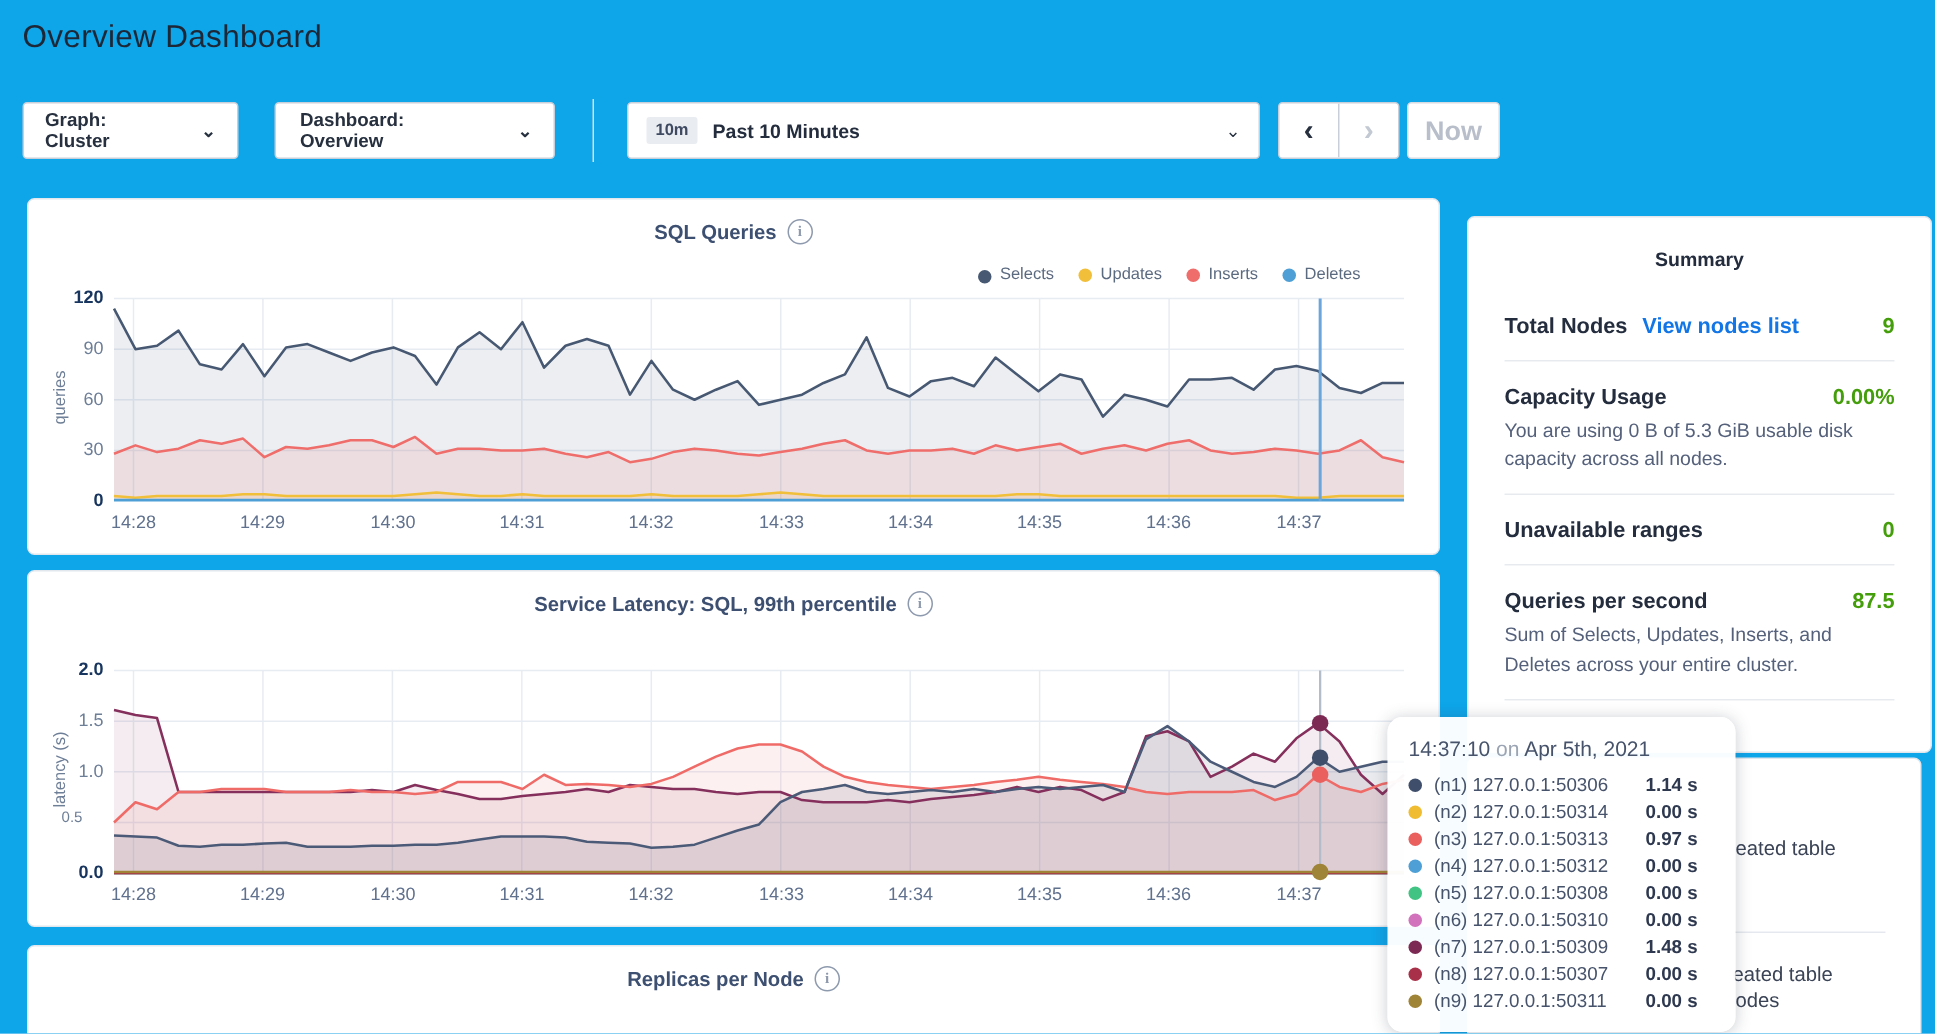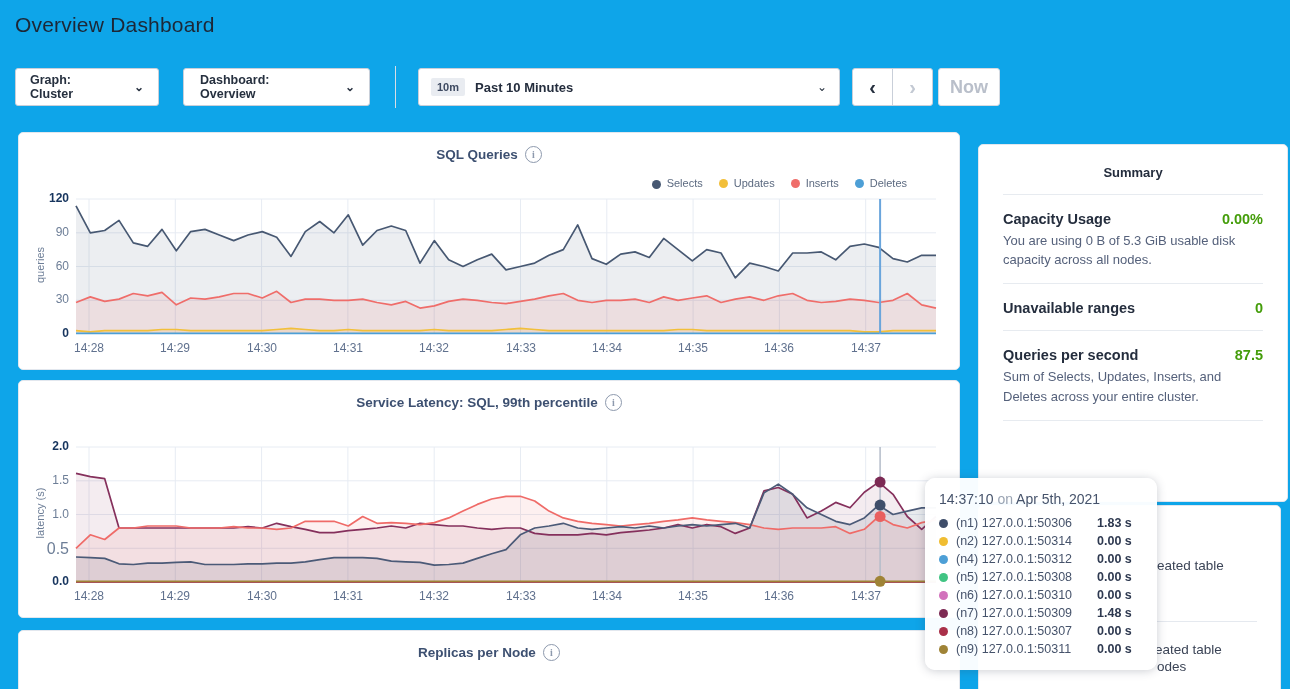--- a/index.html
+++ b/index.html
@@ -177,21 +177,21 @@
         <polyline points="0.0,26.3 14.3,29.7 28.7,31.7 43.0,81.0 57.3,81.0 71.7,81.0 86.0,81.0 100.3,81.0 114.7,81.0 129.0,81.0 143.3,81.0 157.7,81.0 172.0,79.7 186.3,81.0 200.7,76.3 215.0,79.7 229.3,82.3 243.7,85.7 258.0,85.7 272.3,83.7 286.7,82.3 301.0,81.0 315.3,79.0 329.7,81.0 344.0,76.3 358.3,77.6 372.7,79.0 387.0,79.0 401.3,81.0 415.7,82.3 430.0,81.0 444.3,81.0 458.7,86.4 473.0,87.8 487.3,87.8 501.7,87.8 516.0,86.4 530.3,87.8 544.7,85.7 559.0,84.4 573.3,83.0 587.7,81.0 602.0,77.6 616.3,81.0 630.7,77.6 645.0,79.7 659.3,86.4 673.7,81.0 688.0,43.9 702.3,40.5 716.7,47.3 731.0,70.9 745.3,64.1 759.7,55.4 774.0,60.8 788.3,45.2 802.7,35.1 817.0,47.3 831.3,69.5 845.7,82.3 860.0,69.5" fill="none" stroke="#85305c" stroke-width="1.7" stroke-linejoin="round"></polyline>
         <polyline points="0.0,101.3 14.3,87.8 28.7,92.5 43.0,81.0 57.3,81.0 71.7,79.0 86.0,79.0 100.3,79.0 114.7,81.0 129.0,81.0 143.3,81.0 157.7,79.7 172.0,81.0 186.3,81.0 200.7,82.3 215.0,81.0 229.3,74.3 243.7,74.3 258.0,74.3 272.3,79.0 286.7,69.5 301.0,76.3 315.3,75.6 329.7,76.3 344.0,77.6 358.3,75.6 372.7,70.9 387.0,64.1 401.3,57.4 415.7,52.0 430.0,49.3 444.3,49.3 458.7,54.0 473.0,64.1 487.3,70.9 501.7,74.3 516.0,76.3 530.3,77.6 544.7,79.0 559.0,77.6 573.3,76.3 587.7,74.3 602.0,72.9 616.3,70.9 630.7,72.9 645.0,74.3 659.3,75.6 673.7,77.6 688.0,81.0 702.3,82.3 716.7,81.0 731.0,81.0 745.3,81.0 759.7,79.7 774.0,86.4 788.3,82.3 802.7,69.5 817.0,77.6 831.3,81.0 845.7,75.6 860.0,72.9" fill="none" stroke="#ef6b68" stroke-width="1.7" stroke-linejoin="round"></polyline>
         <polyline points="0.0,110.0 14.3,110.7 28.7,111.4 43.0,116.8 57.3,117.5 71.7,116.1 86.0,116.1 100.3,115.4 114.7,114.8 129.0,117.5 143.3,117.5 157.7,117.5 172.0,116.8 186.3,116.8 200.7,116.1 215.0,116.1 229.3,114.8 243.7,112.7 258.0,110.7 272.3,110.7 286.7,110.7 301.0,111.4 315.3,114.1 329.7,114.8 344.0,115.4 358.3,118.1 372.7,117.5 387.0,116.1 401.3,111.4 415.7,106.7 430.0,102.6 444.3,87.8 458.7,81.0 473.0,79.0 487.3,76.3 501.7,81.0 516.0,82.3 530.3,81.0 544.7,79.7 559.0,81.0 573.3,79.0 587.7,81.0 602.0,79.0 616.3,77.6 630.7,79.0 645.0,77.6 659.3,76.3 673.7,81.0 688.0,45.9 702.3,37.1 716.7,47.3 731.0,60.8 745.3,67.5 759.7,74.3 774.0,77.6 788.3,70.9 802.7,58.1 817.0,67.5 831.3,64.1 845.7,60.8 860.0,60.8" fill="none" stroke="#4b5a77" stroke-width="1.7" stroke-linejoin="round"></polyline>
         <line x1="804.1" y1="0" x2="804.1" y2="135" stroke="#b4bcc9" stroke-width="1.5"></line>
         <circle cx="804.1" cy="134.3" r="5.5" fill="#9f8336"></circle>
         <circle cx="804.1" cy="69.5" r="5.5" fill="#e9605f"></circle>
         <circle cx="804.1" cy="58.1" r="5.5" fill="#3f4e6a"></circle>
         <circle cx="804.1" cy="35.1" r="5.5" fill="#7c2a54"></circle>
       </svg>
       <div style="position:absolute;left:8px;top:193px;width:42px;text-align:right;font-size:12px;font-weight:700;color:#17355e;">0.0</div>
-      <div style="position:absolute;left:8px;top:159px;width:42px;text-align:right;font-size:16px;color:#6d7e97;">0.5</div>
+      <div style="position:absolute;left:8px;top:159px;width:42px;text-align:center;font-size:10px;color:#6d7e97;">0.5</div>
       <div style="position:absolute;left:8px;top:126px;width:42px;text-align:right;font-size:12px;color:#6d7e97;">1.0</div>
       <div style="position:absolute;left:8px;top:92px;width:42px;text-align:right;font-size:12px;color:#6d7e97;">1.5</div>
       <div style="position:absolute;left:8px;top:58px;width:42px;text-align:right;font-size:12px;font-weight:700;color:#17355e;">2.0</div>
       <div style="position:absolute;left:44px;top:208px;width:52px;text-align:center;font-size:12px;color:#60718e;">14:28</div>
       <div style="position:absolute;left:130px;top:208px;width:52px;text-align:center;font-size:12px;color:#60718e;">14:29</div>
       <div style="position:absolute;left:217px;top:208px;width:52px;text-align:center;font-size:12px;color:#60718e;">14:30</div>
       <div style="position:absolute;left:303px;top:208px;width:52px;text-align:center;font-size:12px;color:#60718e;">14:31</div>
       <div style="position:absolute;left:389px;top:208px;width:52px;text-align:center;font-size:12px;color:#60718e;">14:32</div>
       <div style="position:absolute;left:476px;top:208px;width:52px;text-align:center;font-size:12px;color:#60718e;">14:33</div>
       <div style="position:absolute;left:562px;top:208px;width:52px;text-align:center;font-size:12px;color:#60718e;">14:34</div>
@@ -204,20 +204,25 @@
   <div class="card" id="card-replicas">
     <div class="chart-title">
       <span>Replicas per Node</span>
       <span class="info-icon">i</span>
     </div>
   </div>
 
   <div class="card" id="card-summary">
     <div class="sum-title">Summary</div>
     <div class="sum-body">
+      <div class="sum-row">
+        <span class="sum-label">Total Nodes</span>
+        <span class="sum-link">View nodes list</span>
+        <span class="sum-value">9</span>
+      </div>
       <hr class="sum-divider">
       <div class="sum-row">
         <span class="sum-label">Capacity Usage</span>
         <span class="sum-value">0.00%</span>
       </div>
       <div class="sum-desc">You are using 0 B of 5.3 GiB usable disk capacity across all nodes.</div>
       <hr class="sum-divider">
       <div class="sum-row">
         <span class="sum-label">Unavailable ranges</span>
         <span class="sum-value">0</span>
@@ -243,26 +248,31 @@
   <div class="tooltip">
     <div class="tip-head">
       <span>14:37:10</span>
       <span class="tip-on"> <span>on</span> </span>
       <span>Apr 5th, 2021</span>
     </div>
     <div id="tooltip-rows">
         <div class="tip-row">
           <span class="tip-dot" style="background:#3f4e6a;"></span>
           <span>(n1) 127.0.0.1:50306</span>
-          <span class="tip-val">1.83 s</span>
+          <span class="tip-val">1.14 s</span>
         </div>
         <div class="tip-row">
           <span class="tip-dot" style="background:#f0bd32;"></span>
           <span>(n2) 127.0.0.1:50314</span>
           <span class="tip-val">0.00 s</span>
+        </div>
+        <div class="tip-row">
+          <span class="tip-dot" style="background:#e9605f;"></span>
+          <span>(n3) 127.0.0.1:50313</span>
+          <span class="tip-val">0.97 s</span>
         </div>
         <div class="tip-row">
           <span class="tip-dot" style="background:#4d9fd6;"></span>
           <span>(n4) 127.0.0.1:50312</span>
           <span class="tip-val">0.00 s</span>
         </div>
         <div class="tip-row">
           <span class="tip-dot" style="background:#41c483;"></span>
           <span>(n5) 127.0.0.1:50308</span>
           <span class="tip-val">0.00 s</span>

